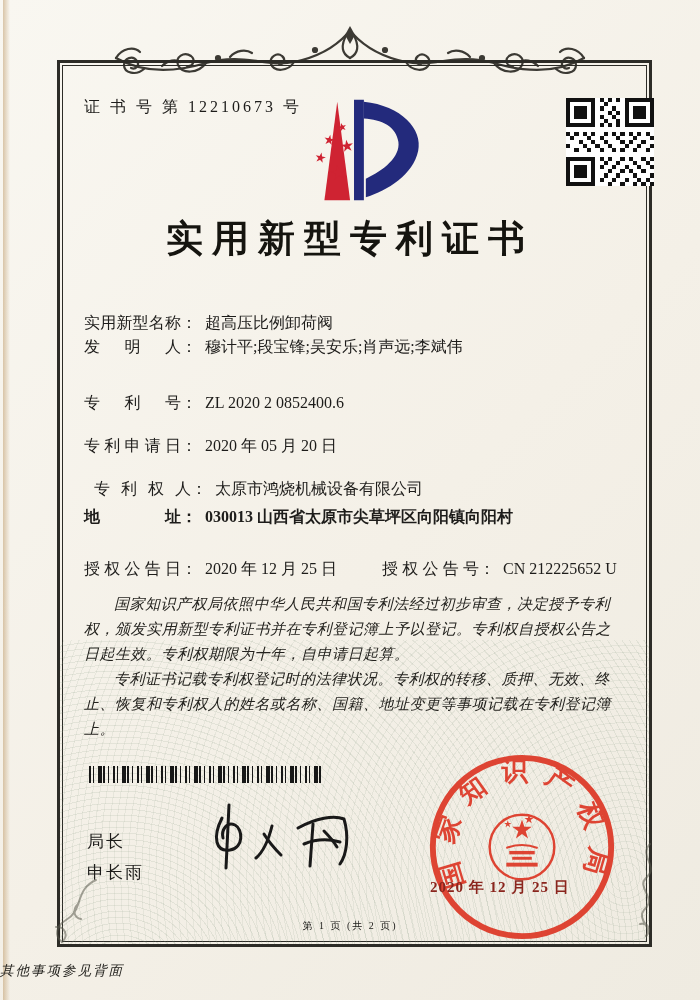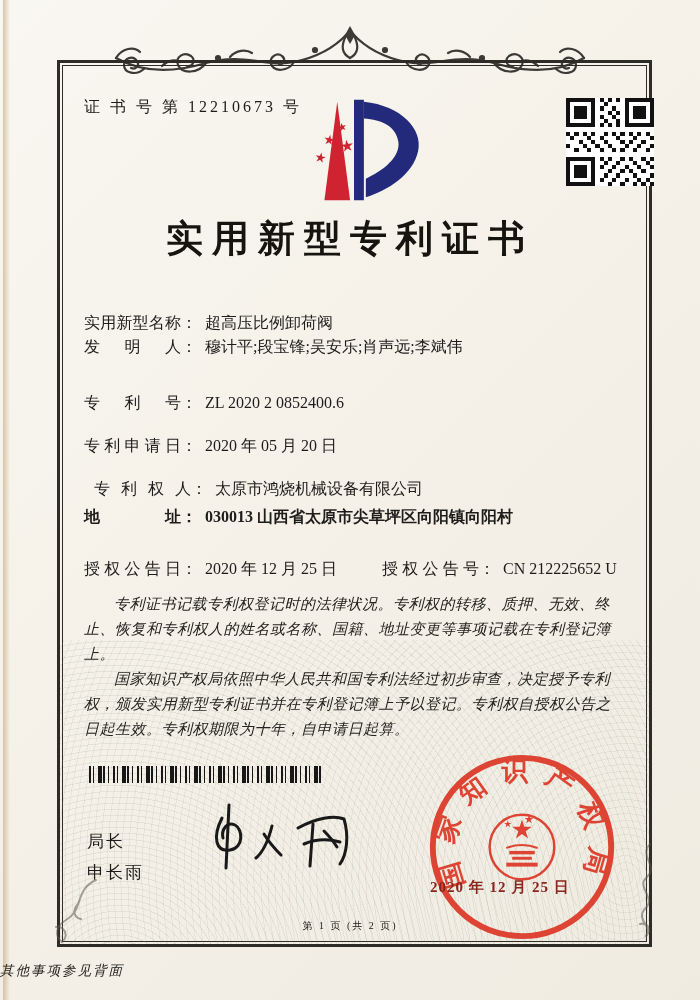--- a/index.html
+++ b/index.html
@@ -152,22 +152,22 @@
     </div>
     <div class="frow r6">
       <span class="flabel">授权公告日</span><span class="fcolon">：</span><span>2020 年 12 月 25 日</span>
       <span class="pair2">
         <span class="flabel">授权公告号</span><span class="fcolon">：</span><span>CN 212225652 U</span>
       </span>
     </div>
   </div>
 
   <div class="paras">
+    <p>国家知识产权局依照中华人民共和国专利法经过初步审查，决定授予专利权，颁发实用新型专利证书并在专利登记簿上予以登记。专利权自授权公告之日起生效。专利权期限为十年，自申请日起算。</p>
     <p>专利证书记载专利权登记时的法律状况。专利权的转移、质押、无效、终止、恢复和专利权人的姓名或名称、国籍、地址变更等事项记载在专利登记簿上。</p>
-    <p>国家知识产权局依照中华人民共和国专利法经过初步审查，决定授予专利权，颁发实用新型专利证书并在专利登记簿上予以登记。专利权自授权公告之日起生效。专利权期限为十年，自申请日起算。</p>
   </div>
 
   <div class="barcode"></div>
 
   <div class="signer">
     <div>局长</div>
     <div>申长雨</div>
   </div>
 
   <svg class="sig-svg" viewBox="0 0 175 90">

